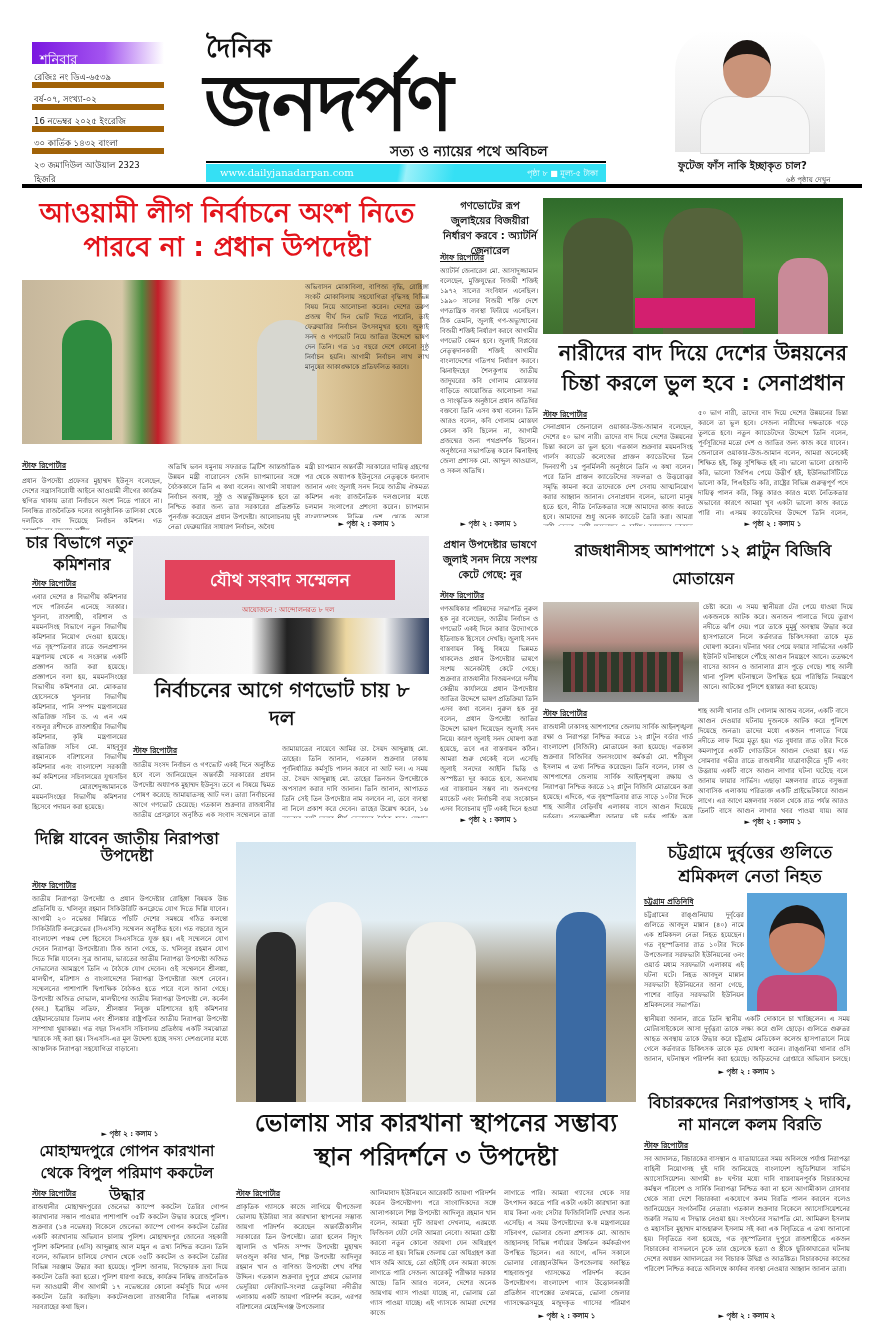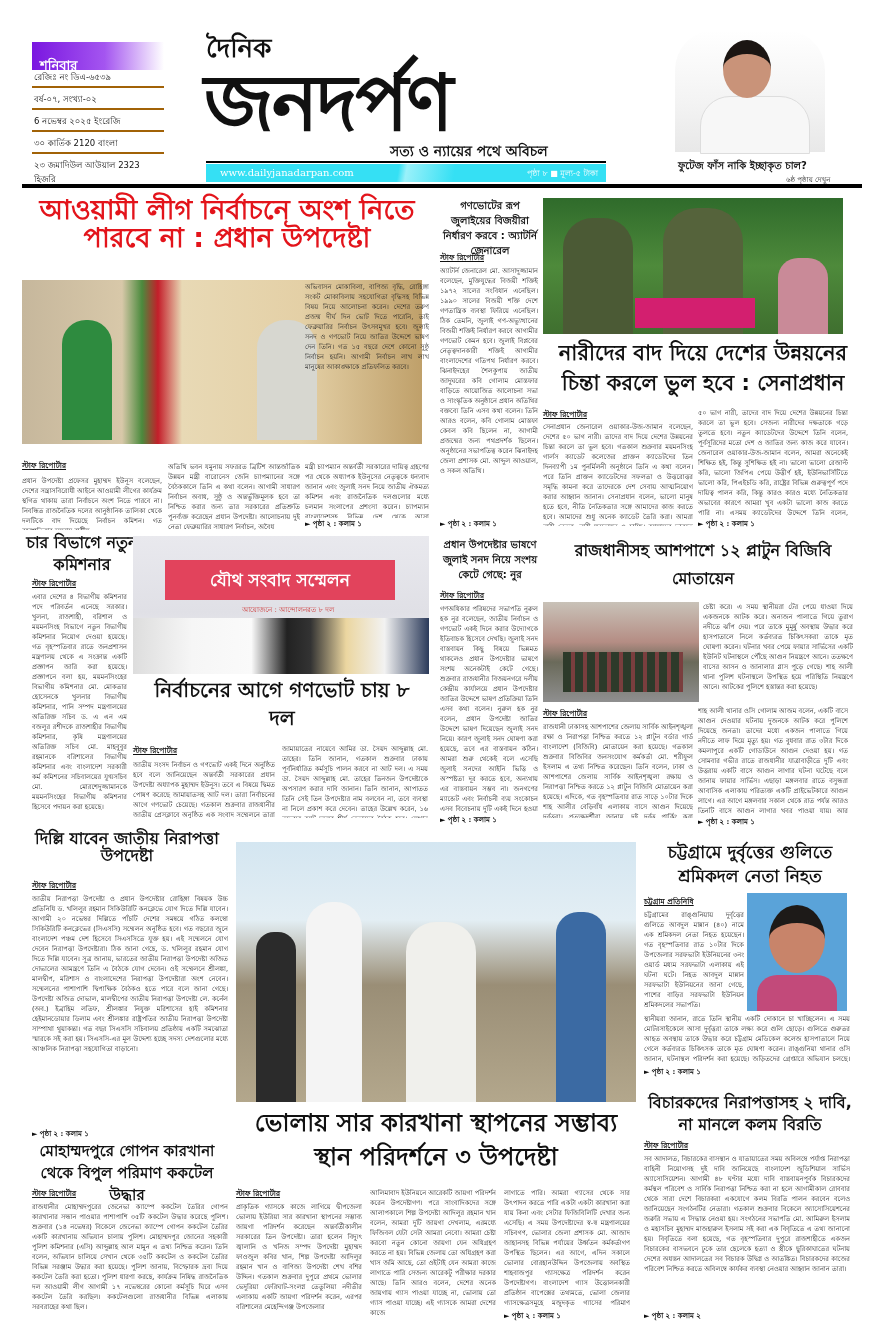--- a/index.html
+++ b/index.html
@@ -1,48 +1,48 @@
 <!DOCTYPE html>
 <html><head>
 <meta charset="utf-8">
 <style>
   * { box-sizing: border-box; margin: 0; padding: 0; }
   body { width: 870px; height: 1337px; background: #fff; font-family: "DejaVu Sans", sans-serif; color: #111; position: relative; overflow: hidden; }
   .abs { position: absolute; }
   
-  .dayband { left: 32px; top: 42px; width: 132px; height: 22px; background: linear-gradient(90deg,#7a16e0 0%,#a455f0 55%,#ffffff 100%); color:#fff; font-weight:bold; font-size:13px; padding:14px 8px; }
-  .metarow { left: 32px; width: 132px; font-size: 8.5px; padding: 5px 2px; border-bottom: 2px solid #a16207; height: 22px; }
+  .dayband { left: 32px; top: 42px; width: 132px; height: 22px; background: linear-gradient(90deg,#7a16e0 0%,#a455f0 55%,#ffffff 100%); color:#fff; font-weight:normal; font-size:13px; padding:8px 8px; }
+  .metarow { left: 32px; width: 132px; font-size: 8.5px; padding: 5px 2px; border-bottom: 6px solid #a16207; height: 22px; }
   .dainik { left: 206px; top: 28px; font-size: 26px; font-weight: bold; font-family: "DejaVu Serif", serif; }
   .brand { left: 204px; top: 58px; font-size: 78px; font-weight: 900; letter-spacing: -2px; line-height: 90px; font-family: "DejaVu Sans", sans-serif; }
   .tagline { left: 390px; top: 140px; font-size: 14px; font-weight: bold; }
   .urlbar { left: 206px; top: 164px; width: 400px; height: 18px; background: linear-gradient(100deg,#35e0f4 0%,#35e0f4 48%,#9af1fa 50%,#35e0f4 62%,#35e0f4 100%); font-size: 10px; color:#fff; padding: 3px 14px; font-family: "DejaVu Serif", serif; }
   .urlbar .right { position: absolute; right: 8px; top: 3px; color:#fff; font-size: 8px; }
   .topline { left: 206px; top: 161px; width: 400px; height: 2px; background:#000; }
   .mastrule { left: 22px; top: 184px; width: 840px; height: 4px; background:#000; }
   .hero-photo { left: 675px; top: 30px; width: 150px; height: 122px; background: linear-gradient(180deg,#fff 0%,#f3f3f3 60%,#e8e8e8 100%); border-radius: 40px 40px 0 0; }
   .hero-face { left: 723px; top: 40px; width: 48px; height: 58px; border-radius: 50%; background:#c99379; border-top: 14px solid #1b1512; }
   .hero-body { left: 700px; top: 96px; width: 110px; height: 58px; background:#f7f7f7; border-radius: 30px 30px 0 0; border:1px solid #ddd; }
   .hero-caption { left: 678px; top: 158px; font-size: 10px; font-weight: bold; }
   .hero-sub { left: 786px; top: 174px; font-size: 7px; }
 
-  .red-head { color: #e3141b; font-size: 27px; font-weight: bold; text-align: center; line-height: 28px; }
+  .red-head { color: #e3141b; font-size: 27px; font-weight: bold; text-align: center; line-height: 34px; }
   .head { color:#111; font-weight:bold; text-align:center; }
   .byline { font-size: 7.5px; font-weight: bold; text-decoration: underline; }
   .body-text { font-size: 6.6px; line-height: 10px; text-align: justify; color:#222; }
-  .cont { font-size: 7px; font-weight: bold; text-align: left; }
+  .cont { font-size: 7px; font-weight: bold; text-align: center; }
   .photo { background: #888; overflow: hidden; }
 </style>
 </head>
 <body>
 
 <div class="abs dayband">শনিবার</div>
 <div class="abs metarow" style="top:66px">রেজিঃ নং ডিএ-৬৫৩৯</div>
 <div class="abs metarow" style="top:88px">বর্ষ-০৭, সংখ্যা-০২</div>
-<div class="abs metarow" style="top:110px">6 নভেম্বর ২০২৫ ইংরেজি</div>
-<div class="abs metarow" style="top:132px">৩০ কার্তিক 2120 বাংলা</div>
+<div class="abs metarow" style="top:110px">16 নভেম্বর ২০২৫ ইংরেজি</div>
+<div class="abs metarow" style="top:132px">৩০ কার্তিক ১৪৩২ বাংলা</div>
 <div class="abs metarow" style="top:154px;border-bottom:none">২৩ জমাদিউল আউয়াল 2323 হিজরি</div>
 
 <div class="abs dainik">দৈনিক</div>
 <div class="abs brand">জনদর্পণ</div>
 <div class="abs tagline">সত্য ও ন্যায়ের পথে অবিচল</div>
 <div class="abs topline"></div>
 <div class="abs urlbar">
   <span>www.dailyjanadarpan.com</span>
   <span class="right">পৃষ্ঠা ৮ ■ মূল্য-৫ টাকা</span>
 </div>

